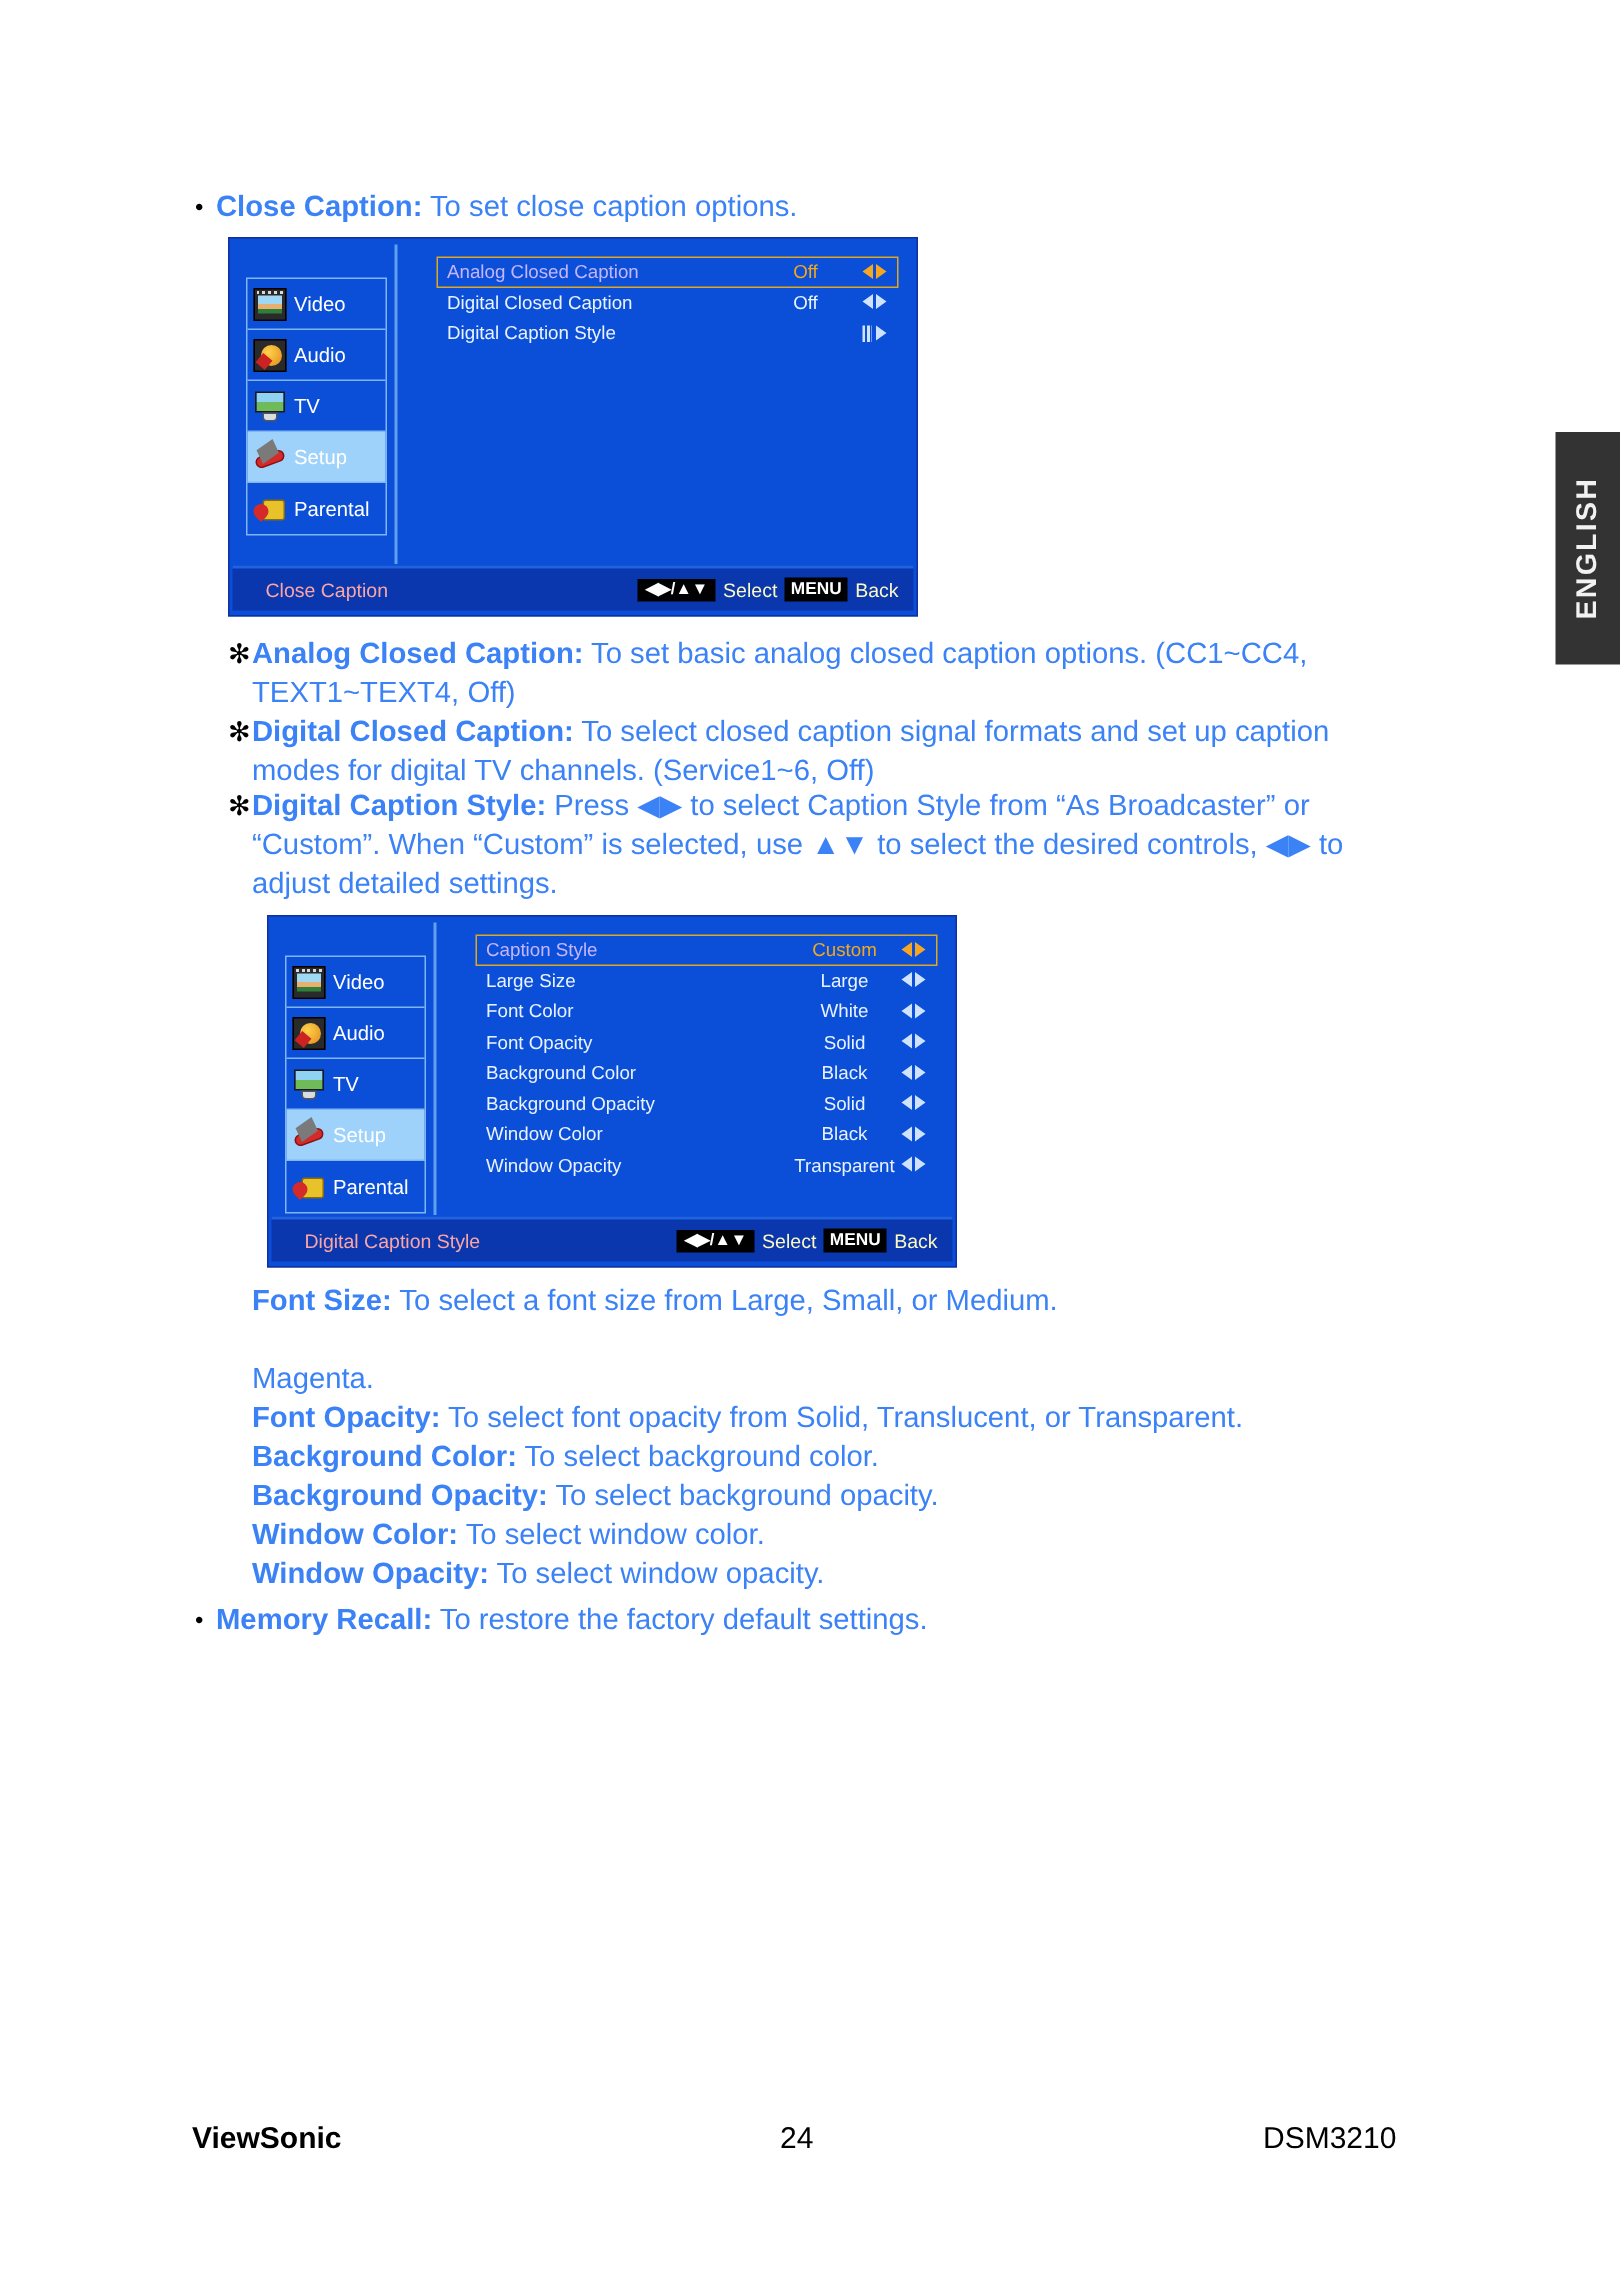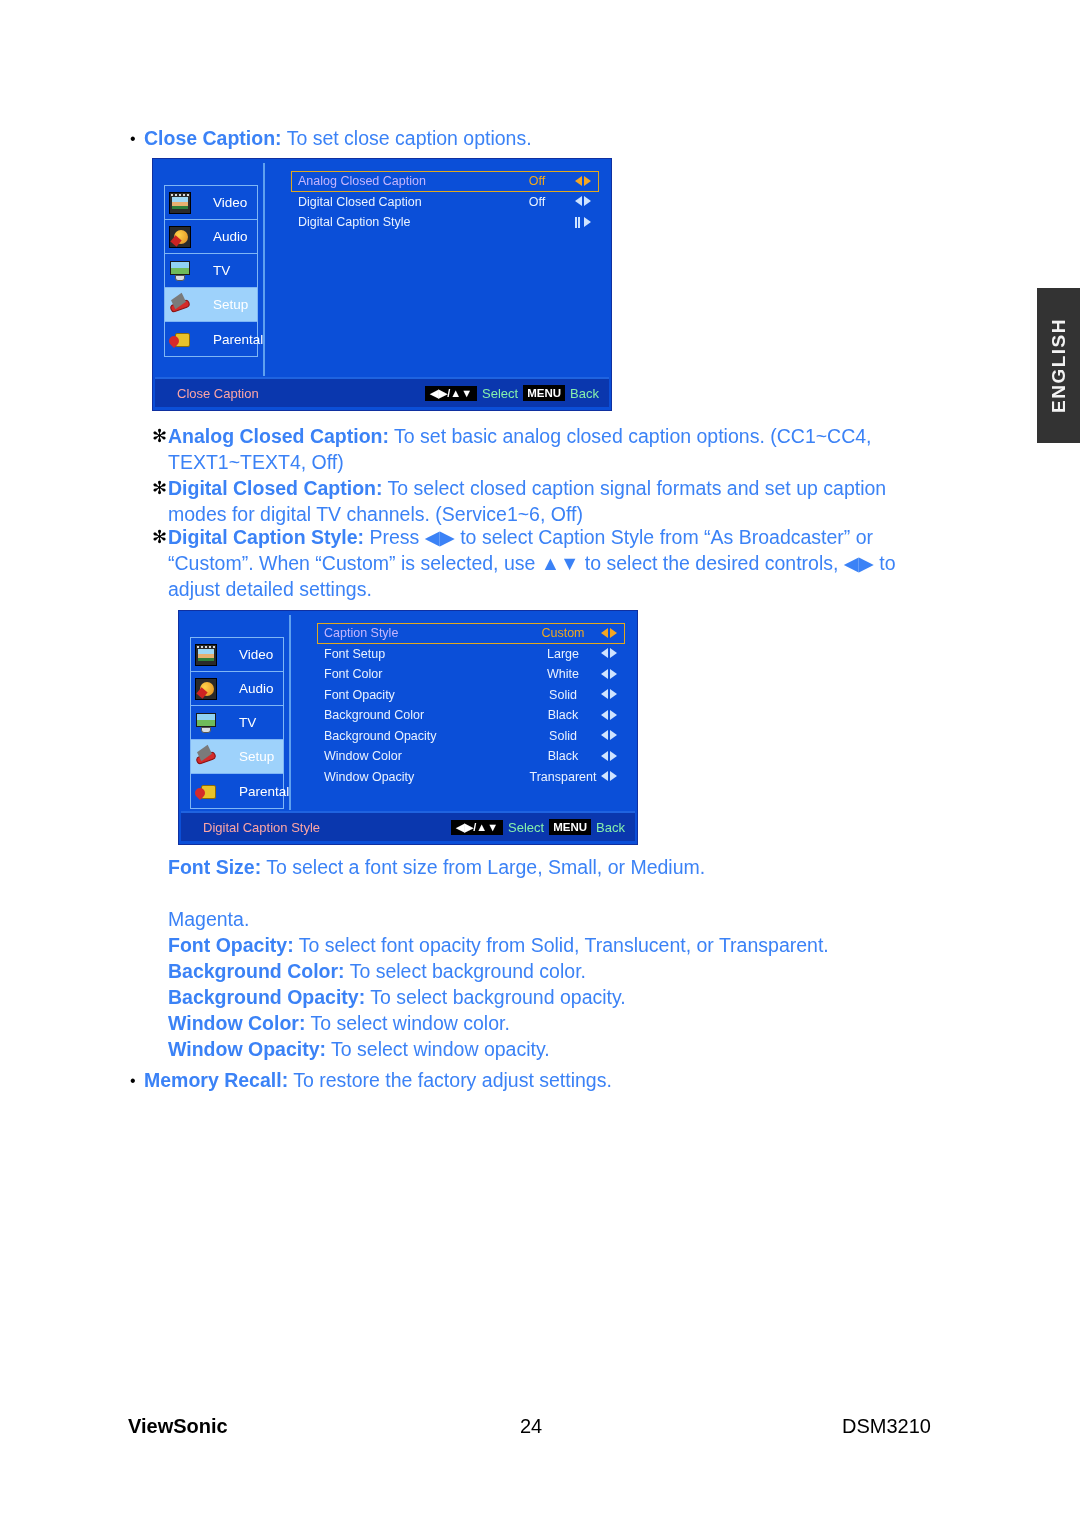--- a/index.html
+++ b/index.html
@@ -86,21 +86,21 @@
     left: 7px;
     top: 22px;
     width: 94px;
     border: 1px solid #7fb6f5;
     box-sizing: border-box;
   }
   .side-item {
     height: 34px;
     display: flex;
     align-items: center;
-    gap: 22px;
+    gap: 5px;
     padding-left: 4px;
     box-sizing: border-box;
     border-bottom: 1px solid #7fb6f5;
     color: #ffffff;
     font-size: 13.5px;
   }
   .side-item:last-child { border-bottom: none; }
   .side-item.active {
     background: #9ed2fb;
     color: #ffffff;
@@ -318,21 +318,21 @@
   }
   .hint-keys {
     background: #000;
     color: #fff;
     font-size: 11px;
     font-weight: bold;
     padding: 1px 5px;
     line-height: 13px;
     letter-spacing: 0px;
   }
-  .hint-word { color: #86efac; font-size: 13px; }
+  .hint-word { color: #fef9c3; font-size: 13px; }
   .hint-menu {
     background: #000;
     color: #ffffff;
     font-size: 11.5px;
     font-weight: bold;
     padding: 1px 4px;
     line-height: 14px;
   }
 
   
@@ -487,21 +487,21 @@
       <div class="osd-main">
         <div class="opt-list">
           <div class="opt-row sel">
             <span class="opt-label">Caption Style</span>
             <span class="opt-val">Custom</span>
             <span class="opt-arrow">
                 <span class="arr-lr"></span>
               </span>
           </div>
           <div class="opt-row">
-            <span class="opt-label">Font Setup</span>
+            <span class="opt-label">Large Size</span>
             <span class="opt-val">Large</span>
             <span class="opt-arrow">
                 <span class="arr-lr"></span>
               </span>
           </div>
           <div class="opt-row">
             <span class="opt-label">Font Color</span>
             <span class="opt-val">White</span>
             <span class="opt-arrow">
                 <span class="arr-lr"></span>
@@ -581,21 +581,21 @@
   <div class="para" style="left:168px; top:1011px; width:830px;">
     <b>Window Color:</b><span> To select window color.</span>
   </div>
 
   <div class="para" style="left:168px; top:1037px; width:830px;">
     <b>Window Opacity:</b><span> To select window opacity.</span>
   </div>
 
   <div class="bullet-dot" style="left:130px; top:1068px;">•</div>
   <div class="para" style="left:144px; top:1068px; width:830px;">
-    <b>Memory Recall:</b><span> To restore the factory adjust settings.</span>
+    <b>Memory Recall:</b><span> To restore the factory default settings.</span>
   </div>
 
 </div>
 
 <div class="pg-footer">
   <span class="pg-brand">ViewSonic</span>
   <span class="pg-num">24</span>
   <span class="pg-model">DSM3210</span>
 </div>
 

